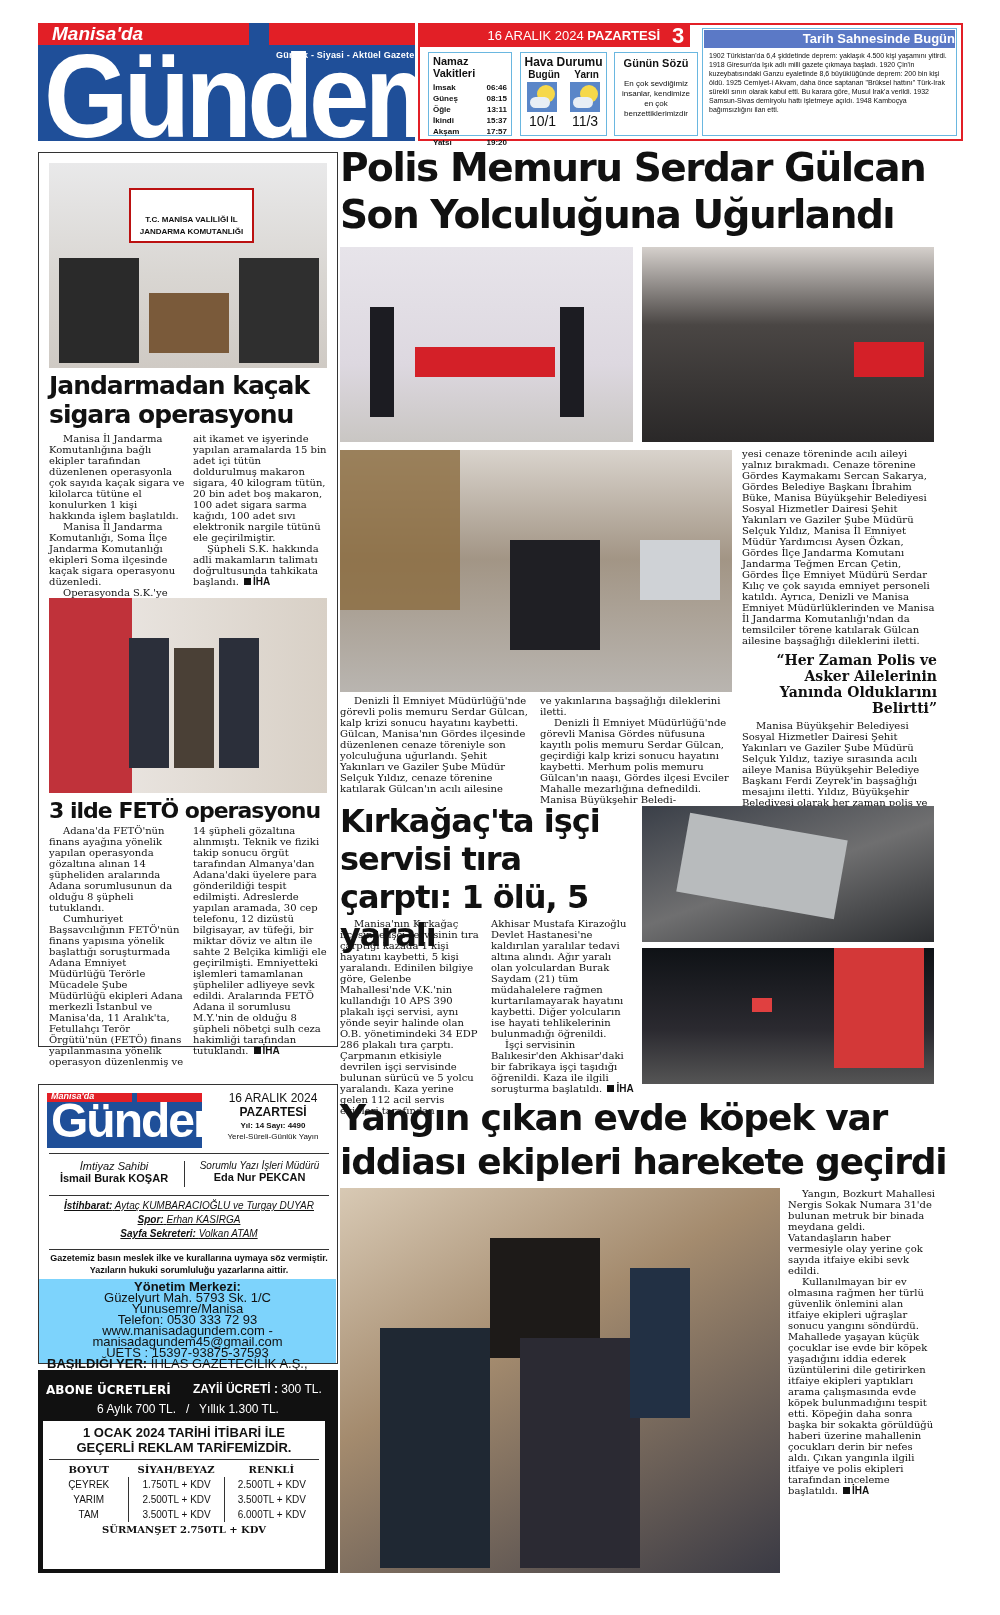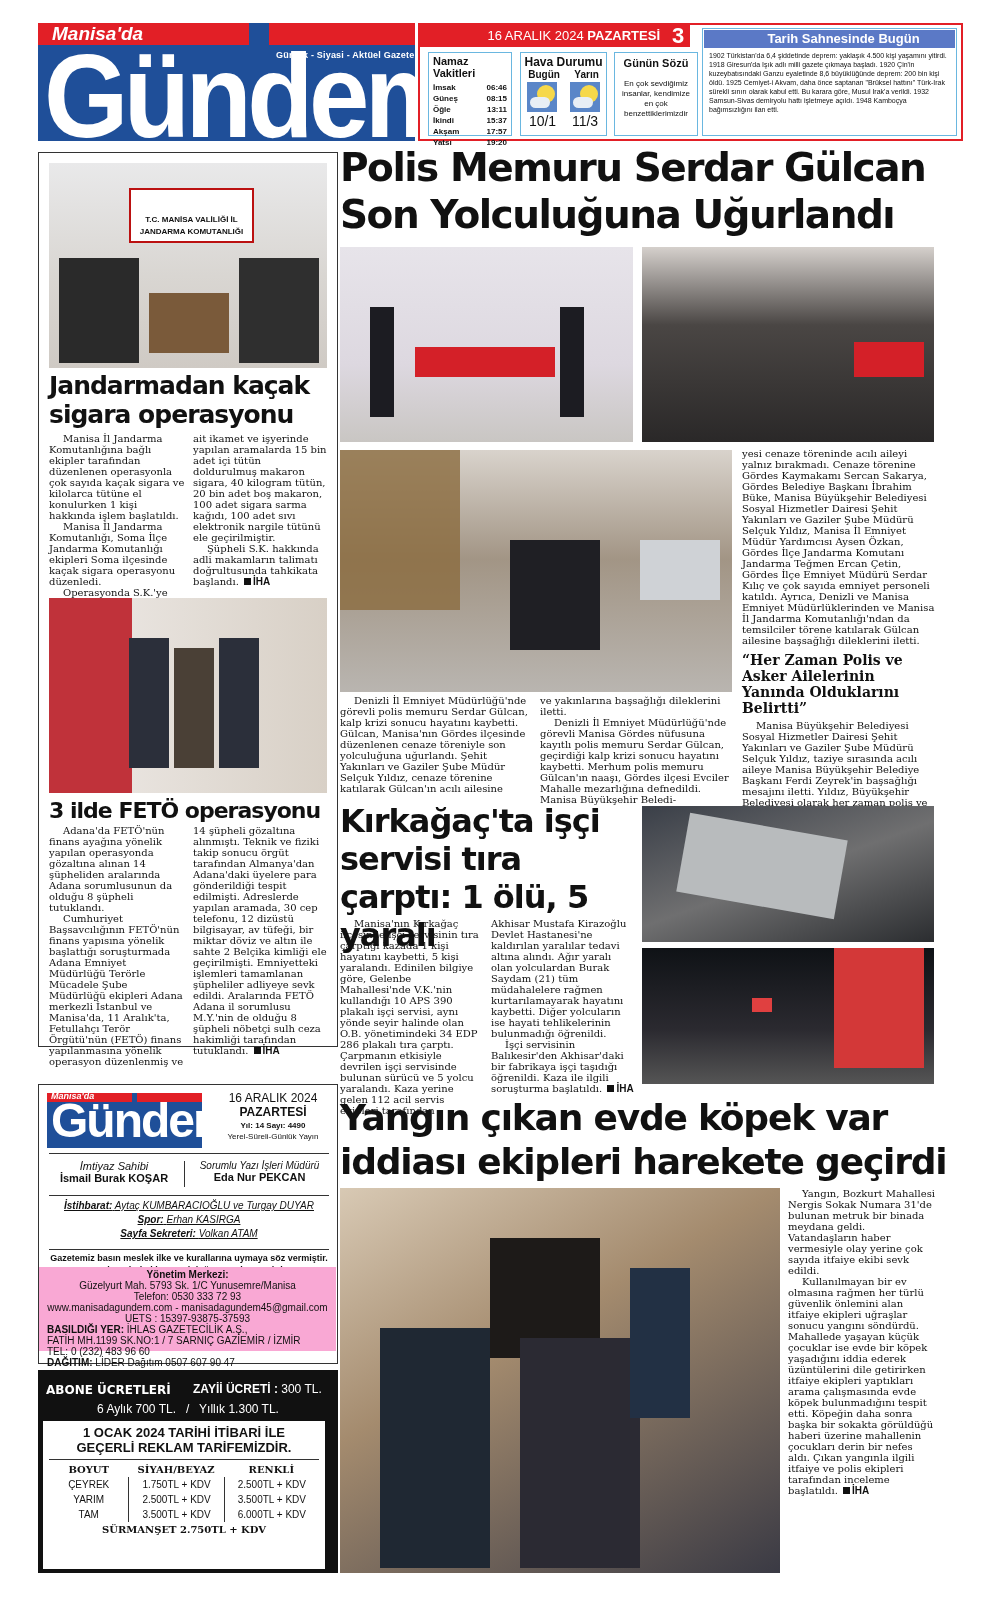--- a/index.html
+++ b/index.html
@@ -27,21 +27,21 @@
   .hava .days { display:flex; justify-content:space-around; font: bold 10px "Liberation Sans", sans-serif; }
   .hava .icons { display:flex; justify-content:space-around; margin-top:2px; }
   .wicon { width:30px; height:30px; background:#5a86c8; position:relative; overflow:hidden; }
   .wicon .sun { position:absolute; right:2px; top:3px; width:18px; height:18px; border-radius:50%; background:#f6d84a; }
   .wicon .cloud { position:absolute; left:3px; bottom:4px; width:20px; height:11px; border-radius:8px; background:#e8eef5; }
   .hava .temps { display:flex; justify-content:space-around; font: 14px "Liberation Sans", sans-serif; margin-top:1px; }
   .soz { left:194px; top:27px; width:84px; height:84px; text-align:center; }
   .soz h4 { font: bold 11px "Liberation Sans", sans-serif; margin:4px 0 10px; }
   .soz p { font: 8px/10px "Liberation Sans", sans-serif; padding:0 3px; }
   .tarih { left:282px; top:3px; width:255px; height:108px; border:1.5px solid #6ab7e0; }
-  .tarih .th { background:#5b79c6; color:#fff; text-align:center; font: bold 13px "Liberation Sans", sans-serif; height:18px; line-height:18px; margin:1px;padding-left:28px; }
+  .tarih .th { background:#5b79c6; color:#fff; text-align:right; font: bold 13px "Liberation Sans", sans-serif; height:18px; line-height:18px; margin:1px;padding-left:28px; }
   .tarih p { font: 7px/9px "Liberation Sans", sans-serif; padding:2px 6px; }
   
   .lbox { border:1.5px solid #333; background:#fff; }
   .photo { position:absolute; overflow:hidden; }
   .headline { font-family:"DejaVu Sans", sans-serif; font-weight:900; color:#111; letter-spacing:-1px; }
   .cols2 { display:flex; gap:8px; }
   .cols2 p, .body { font: 10px/11px "DejaVu Serif", serif; text-align:left; }
   .ind { text-indent:14px; }
   .src { font-family:"Liberation Sans", sans-serif; font-weight:bold; }
   .sq { display:inline-block; width:7px; height:7px; background:#111; margin:0 2px; }
@@ -197,21 +197,21 @@
     <div style="font-weight:bold; font-size:11px;">Eda Nur PEKCAN</div>
   </div>
   <div style="position:absolute; left:10px; top:110px; width:280px; border-top:1px solid #333;"></div>
   <div class="c" style="position:absolute; left:10px; top:114px; width:280px; font-style:italic; font-size:10px; line-height:14px;text-decoration:underline;">
     <div><b>İstihbarat:</b> <span>Aytaç KUMBARACIOĞLU ve Turgay DUYAR</span></div>
     <div><b>Spor:</b> <span>Erhan KASIRGA</span></div>
     <div><b>Sayfa Sekreteri:</b> <span>Volkan ATAM</span></div>
   </div>
   <div style="position:absolute; left:10px; top:164px; width:280px; border-top:1px solid #333;"></div>
   <div class="c" style="position:absolute; left:10px; top:167px; width:280px; font-weight:bold; font-size:9px; line-height:12px;">Gazetemiz basın meslek ilke ve kurallarına uymaya söz vermiştir. Yazıların hukuki sorumluluğu yazarlarına aittir.</div>
-  <div style="position:absolute; left:0; top:182px; width:297px; height:84px; background:#f9a8d4; font-size:10px; line-height:11px; padding:2px 8px;">
+  <div style="position:absolute; left:0; top:194px; width:297px; height:84px; background:#7dd3fc; font-size:13px; line-height:11px; padding:2px 8px;">
     <div class="c" style="font-weight:bold;">Yönetim Merkezi:</div>
     <div class="c">Güzelyurt Mah. 5793 Sk. 1/C Yunusemre/Manisa</div>
     <div class="c">Telefon: 0530 333 72 93</div>
     <div class="c">www.manisadagundem.com - manisadagundem45@gmail.com</div>
     <div class="c">UETS : 15397-93875-37593</div>
     <div><b>BASILDIĞI YER:</b> <span>İHLAS GAZETECİLİK A.Ş.,</span></div>
     <div>FATİH MH.1199 SK.NO:1 / 7 SARNIÇ GAZİEMİR / İZMİR</div>
     <div>TEL: 0 (232) 483 96 60</div>
     <div><b>DAĞITIM:</b> <span>LİDER Dağıtım 0507 607 90 47</span></div>
   </div>
@@ -267,21 +267,21 @@
     <p class="ind body">Denizli İl Emniyet Müdürlüğü'nde görevli polis memuru Serdar Gülcan, kalp krizi sonucu hayatını kaybetti. Gülcan, Manisa'nın Gördes ilçesinde düzenlenen cenaze töreniyle son yolculuğuna uğurlandı. Şehit Yakınları ve Gaziler Şube Müdür Selçuk Yıldız, cenaze törenine katılarak Gülcan'ın acılı ailesine</p>
   </div>
   <div style="width:192px;">
     <p class="body">ve yakınlarına başsağlığı dileklerini iletti.</p>
     <p class="ind body">Denizli İl Emniyet Müdürlüğü'nde görevli Manisa Gördes nüfusuna kayıtlı polis memuru Serdar Gülcan, geçirdiği kalp krizi sonucu hayatını kaybetti. Merhum polis memuru Gülcan'ın naaşı, Gördes ilçesi Evciler Mahalle mezarlığına defnedildi. Manisa Büyükşehir Beledi-</p>
   </div>
 </div>
 
 <div class="abs" style="left:742px; top:448px; width:195px;">
   <p class="body">yesi cenaze töreninde acılı aileyi yalnız bırakmadı. Cenaze törenine Gördes Kaymakamı Sercan Sakarya, Gördes Belediye Başkanı İbrahim Büke, Manisa Büyükşehir Belediyesi Sosyal Hizmetler Dairesi Şehit Yakınları ve Gaziler Şube Müdürü Selçuk Yıldız, Manisa İl Emniyet Müdür Yardımcısı Aysen Özkan, Gördes İlçe Jandarma Komutanı Jandarma Teğmen Ercan Çetin, Gördes İlçe Emniyet Müdürü Serdar Kılıç ve çok sayıda emniyet personeli katıldı. Ayrıca, Denizli ve Manisa Emniyet Müdürlüklerinden ve Manisa İl Jandarma Komutanlığı'ndan da temsilciler törene katılarak Gülcan ailesine başsağlığı dileklerini iletti.</p>
-  <div style="font:bold 14px/16px 'DejaVu Serif',serif; margin:6px 0 4px;">“Her Zaman Polis ve Asker Ailelerinin Yanında Olduklarını Belirtti”</div>
+  <div style="font:bold 14px/16px 'DejaVu Serif',serif; margin:6px 0 4px;text-align:right;">“Her Zaman Polis ve Asker Ailelerinin Yanında Olduklarını Belirtti”</div>
   <p class="ind body"><span>Manisa Büyükşehir Belediyesi Sosyal Hizmetler Dairesi Şehit Yakınları ve Gaziler Şube Müdürü Selçuk Yıldız, taziye sırasında acılı aileye Manisa Büyükşehir Belediye Başkanı Ferdi Zeyrek'in başsağlığı mesajını iletti. Yıldız, Büyükşehir Belediyesi olarak her zaman polis ve asker ailelerinin yanında olduklarını belirtti.</span> <span class="sq"></span><span class="src">Haber Merkezi</span></p>
 </div>
 
 <div class="abs headline" style="left:340px; top:802px; width:295px; font-size:32px; line-height:38px;">Kırkağaç'ta işçi servisi tıra çarptı: 1 ölü, 5 yaralı</div>
 <div class="abs cols2" style="left:340px; top:918px; width:295px;">
   <div style="width:143px;">
     <p class="ind body">Manisa'nın Kırkağaç ilçesinde işçi servisinin tıra çarptığı kazada 1 kişi hayatını kaybetti, 5 kişi yaralandı. Edinilen bilgiye göre, Gelenbe Mahallesi'nde V.K.'nin kullandığı 10 APS 390 plakalı işçi servisi, aynı yönde seyir halinde olan O.B. yönetimindeki 34 EDP 286 plakalı tıra çarptı. Çarpmanın etkisiyle devrilen işçi servisinde bulunan sürücü ve 5 yolcu yaralandı. Kaza yerine gelen 112 acil servis ekipleri tarafından</p>
   </div>
   <div style="width:144px;">
     <p class="body">Akhisar Mustafa Kirazoğlu Devlet Hastanesi'ne kaldırılan yaralılar tedavi altına alındı. Ağır yaralı olan yolculardan Burak Saydam (21) tüm müdahalelere rağmen kurtarılamayarak hayatını kaybetti. Diğer yolcuların ise hayati tehlikelerinin bulunmadığı öğrenildi.</p>

